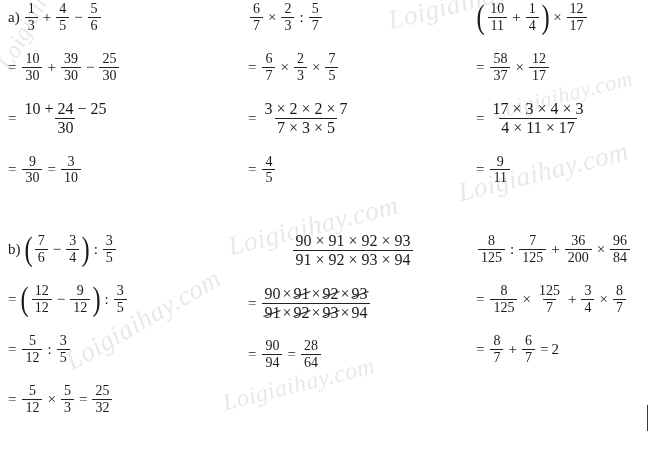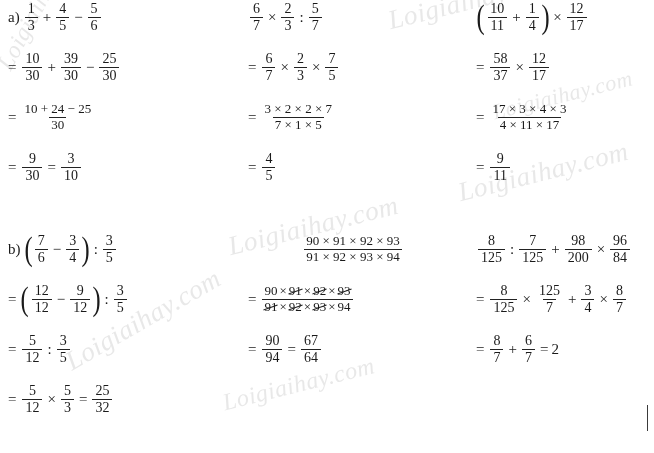--- a/index.html
+++ b/index.html
@@ -81,21 +81,21 @@
     flex-direction: column;
     align-items: center;
     vertical-align: middle;
     margin: 0 2px;
     font-size: 14px;
     line-height: 1.12;
   }
   .frac .num { padding: 0 3px; }
   .frac .den { padding: 0 3px; border-top: 1.1px solid #222; }
 
-  .frac.wide { font-size: 13px; }
+  .frac.wide { font-size: 16px; }
   .frac.wide .num, .frac.wide .den { padding: 0 2px; }
 
   
   .paren {
     display: inline-flex;
     align-items: center;
     font-size: 34px;
     font-weight: 300;
     line-height: 0.8;
     transform: scaleX(0.72);
@@ -240,21 +240,21 @@
       <span class="frac">
         <span class="num">7</span>
         <span class="den">5</span>
       </span>
     </div>
 
     <div class="line left">
       <span class="eq">=</span>
       <span class="frac wide">
         <span class="num">3 × 2 × 2 × 7</span>
-        <span class="den">7 × 1 × 5</span>
+        <span class="den">7 × 3 × 5</span>
       </span>
     </div>
 
     <div class="line left">
       <span class="eq">=</span>
       <span class="frac">
         <span class="num">4</span>
         <span class="den">5</span>
       </span>
     </div>
@@ -413,41 +413,41 @@
     </div>
 
     <div class="line left">
       <span class="eq">=</span>
       <span class="frac">
         <span class="num">90</span>
         <span class="den">94</span>
       </span>
       <span class="op">=</span>
       <span class="frac">
-        <span class="num">67</span>
+        <span class="num">28</span>
         <span class="den">64</span>
       </span>
     </div>
   </div>
 
   <div class="col col-c row2">
 
     <div class="line left">
       <span class="frac">
         <span class="num">8</span>
         <span class="den">125</span>
       </span>
       <span class="op">:</span>
       <span class="frac">
         <span class="num">7</span>
         <span class="den">125</span>
       </span>
       <span class="op">+</span>
       <span class="frac">
-        <span class="num">98</span>
+        <span class="num">36</span>
         <span class="den">200</span>
       </span>
       <span class="op">×</span>
       <span class="frac">
         <span class="num">96</span>
         <span class="den">84</span>
       </span>
     </div>
 
     <div class="line left">

